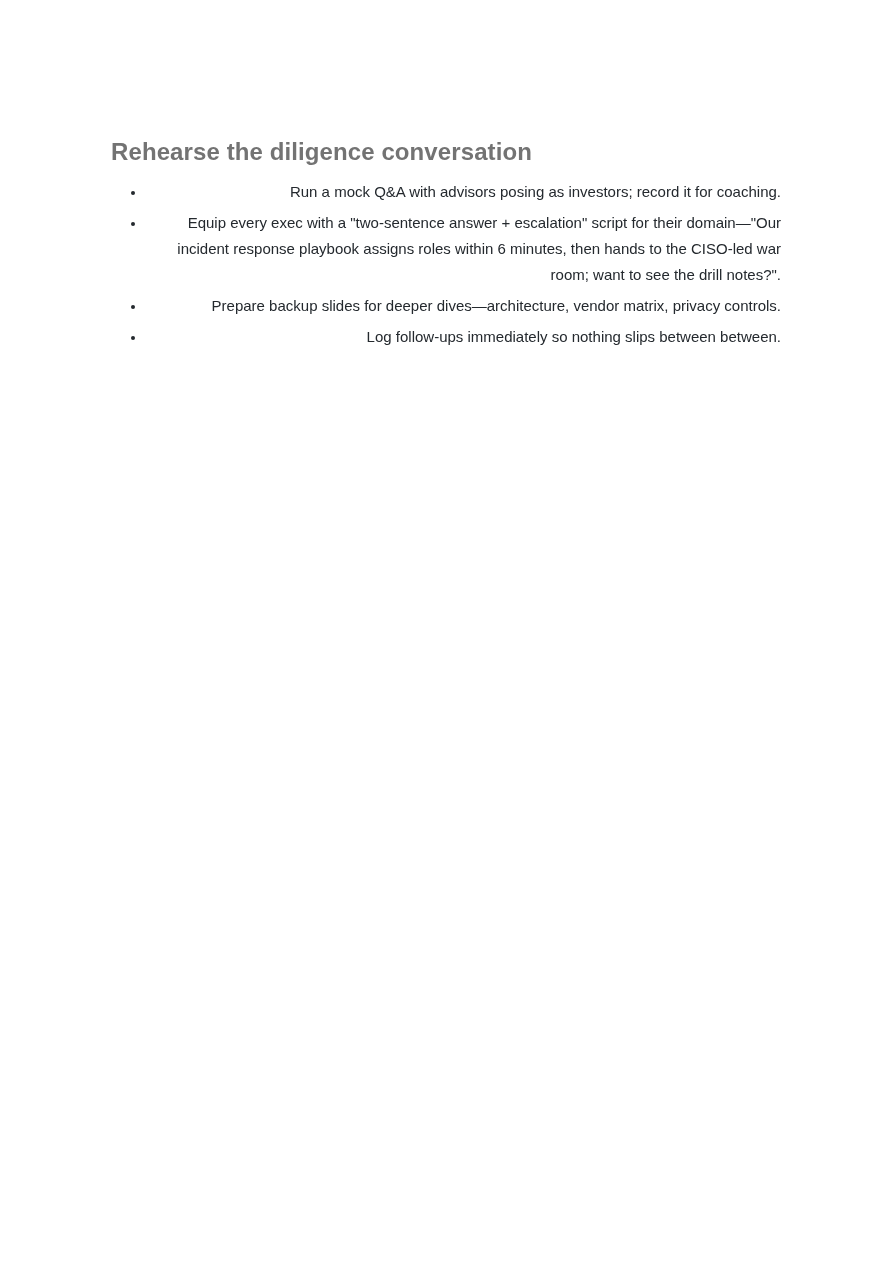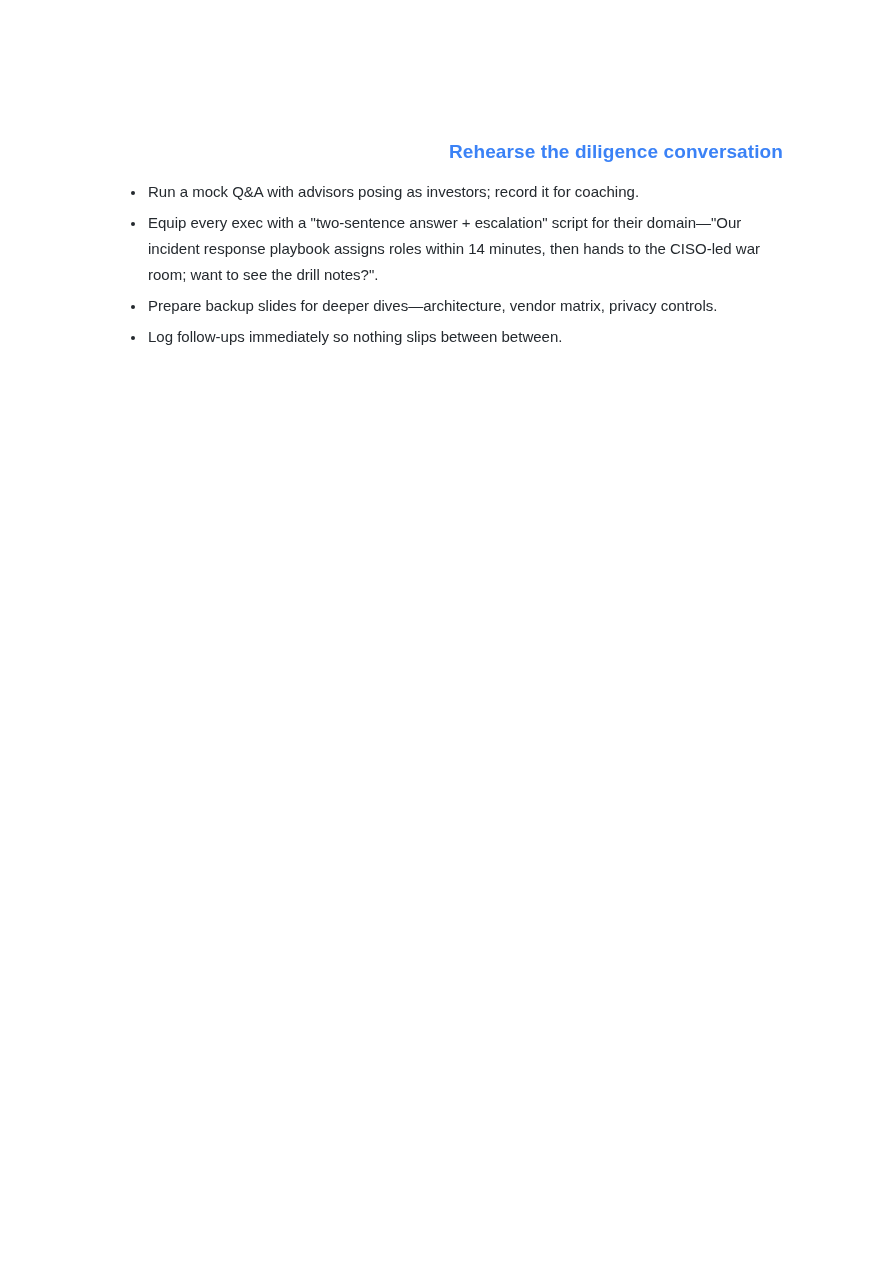--- a/index.html
+++ b/index.html
@@ -13,51 +13,51 @@
     font-family: "Liberation Sans", sans-serif;
     color: #24292e;
     overflow: hidden;
   }
   .page {
     box-sizing: border-box;
     padding: 140px 110px 0 111px;
   }
   h1.page-title {
     margin: 0 0 15px 0;
-    font-size: 19px;
+    font-size: 24px;
     line-height: 24px;
     font-weight: 700;
-    color: #3b82f6;
+    color: #737373;
     letter-spacing: 0.1px;
-    text-align: right;
   }
   ul.bullet-list {
     margin: 0;
     padding: 0 0 0 35px;
     width: 670px;
     box-sizing: border-box;
     font-size: 15px;
     line-height: 26px;
     color: #24292e;
     list-style-type: disc;
+    text-align: right;
   }
   ul.bullet-list li {
     margin: 0 0 5px 0;
     padding-left: 2px;
   }
   ul.bullet-list li::marker {
     color: #24292e;
     font-size: 13px;
   }
 </style>
 </head>
 <body>
 
 <div class="page">
   <h1 class="page-title">Rehearse the diligence conversation</h1>
 
   <ul class="bullet-list">
     <li>Run a mock Q&amp;A with advisors posing as investors; record it for coaching.</li>
-    <li>Equip every exec with a "two-sentence answer + escalation" script for their domain—"Our incident response playbook assigns roles within 14 minutes, then hands to the CISO-led war room; want to see the drill notes?".</li>
+    <li>Equip every exec with a "two-sentence answer + escalation" script for their domain—"Our incident response playbook assigns roles within 6 minutes, then hands to the CISO-led war room; want to see the drill notes?".</li>
     <li>Prepare backup slides for deeper dives—architecture, vendor matrix, privacy controls.</li>
     <li>Log follow-ups immediately so nothing slips between between.</li>
   </ul>
 </div>
 
 </body></html>

